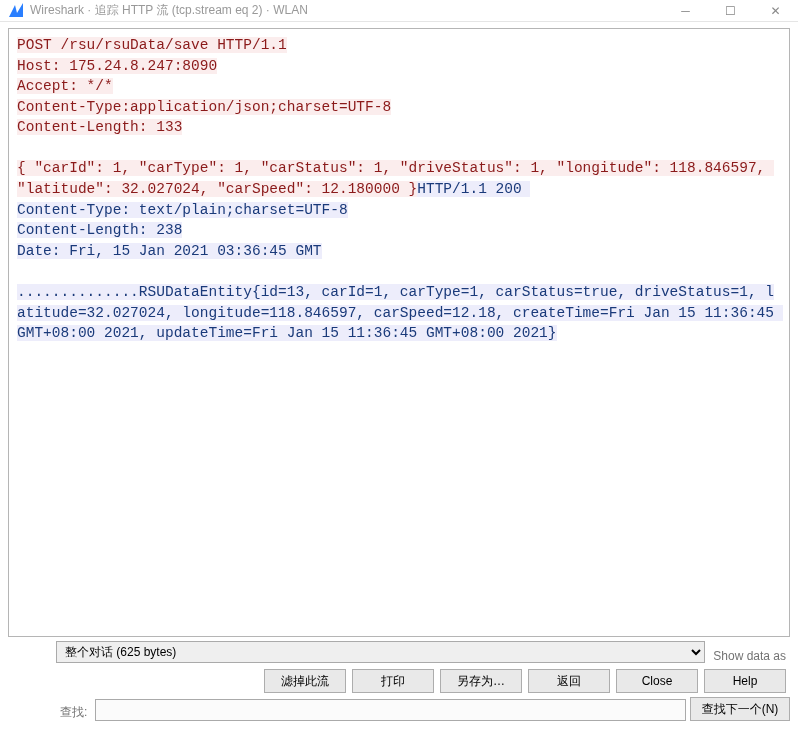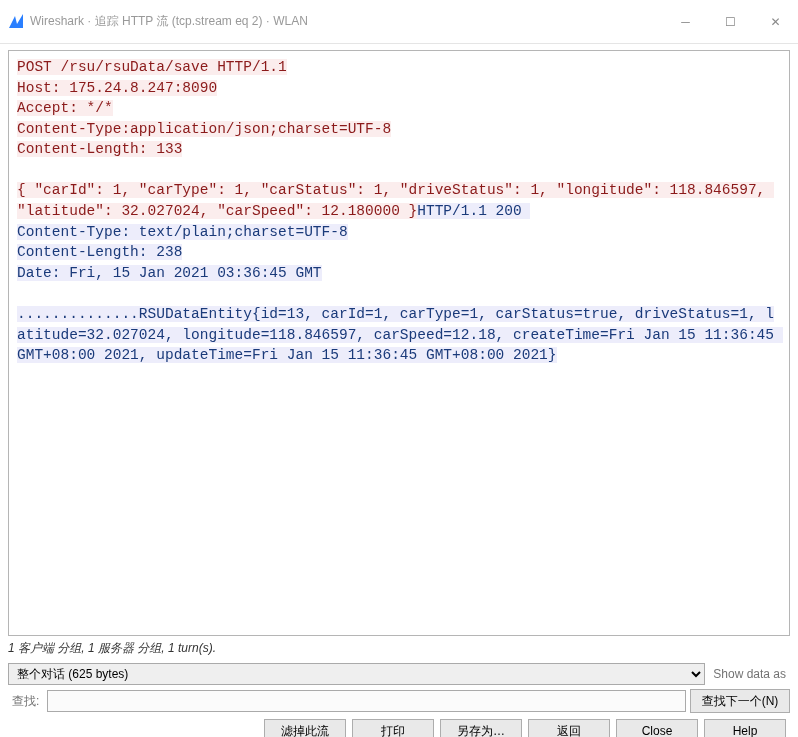--- a/index.html
+++ b/index.html
@@ -5,21 +5,21 @@
   * { box-sizing: border-box; margin: 0; padding: 0; }
   body {
     font-family: "Segoe UI", Tahoma, sans-serif;
     font-size: 12px;
     background: #fff;
     width: 798px;
     height: 737px;
     overflow: hidden;
   }
   .titlebar {
-    height: 44px;
+    height: 22px;
     background: #fff;
     border-bottom: 1px solid #e5e5e5;
     display: flex;
     align-items: center;
     padding: 0 0 0 8px;
     color: #888;
   }
   .titlebar .icon {
     width: 16px; height: 16px;
     margin-right: 6px;
@@ -58,23 +58,24 @@
   .resp { color: #1a3a7a; background: #ededfb; margin-top: 10px; }
   .status-line {
     font-style: italic;
     color: #333;
     margin: 4px 0 2px 0;
     font-size: 12px;
   }
   .status-line .em1 { font-style: italic; }
   .row {
     display: flex;
-    align-items: center;
+    align-items: flex-end;
     margin-top: 4px;
     gap: 4px;
+    margin-left: 48px;
   }
   select, input[type=text] {
     font-size: 12px;
     padding: 1px 4px;
     border: 1px solid #aaa;
     background: #fbfbfb;
     height: 22px;
   }
   select { background: #efefef; }
   .btn {
@@ -119,37 +120,36 @@
 Content-Type:application/json;charset=UTF-8
 Content-Length: 133
 
 { "carId": 1, "carType": 1, "carStatus": 1, "driveStatus": 1, "longitude": 118.846597, "latitude": 32.027024, "carSpeed": 12.180000 }</span><span class="resp">HTTP/1.1 200 
 Content-Type: text/plain;charset=UTF-8
 Content-Length: 238
 Date: Fri, 15 Jan 2021 03:36:45 GMT
 
 ..............RSUDataEntity{id=13, carId=1, carType=1, carStatus=true, driveStatus=1, latitude=32.027024, longitude=118.846597, carSpeed=12.18, createTime=Fri Jan 15 11:36:45 GMT+08:00 2021, updateTime=Fri Jan 15 11:36:45 GMT+08:00 2021}</span></div>
 
-  <div class="status-line"><span class="em1">1 客户端 分组, 1 服务器 分组, 1 turn(s).</span></div>
 
   <div class="row row-conv">
     <select>
       <option>整个对话 (625 bytes)</option>
     </select>
     <span class="lbl">Show data as</span>
-  </div>
-
-  <div class="row row-find">
-    <span class="lbl">查找:</span>
-    <input type="text" value="" style="">
-    <button class="btn" style="min-width:100px">查找下一个(N)</button>
   </div>
 
   <div class="row row-btns">
     <button class="btn">滤掉此流</button>
     <button class="btn">打印</button>
     <button class="btn">另存为…</button>
     <button class="btn">返回</button>
     <button class="btn">Close</button>
     <button class="btn">Help</button>
   </div>
 
+  <div class="row row-find">
+    <span class="lbl">查找:</span>
+    <input type="text" value="" style="">
+    <button class="btn" style="min-width:100px">查找下一个(N)</button>
+  </div>
+
 </div>
 
 </body></html>

